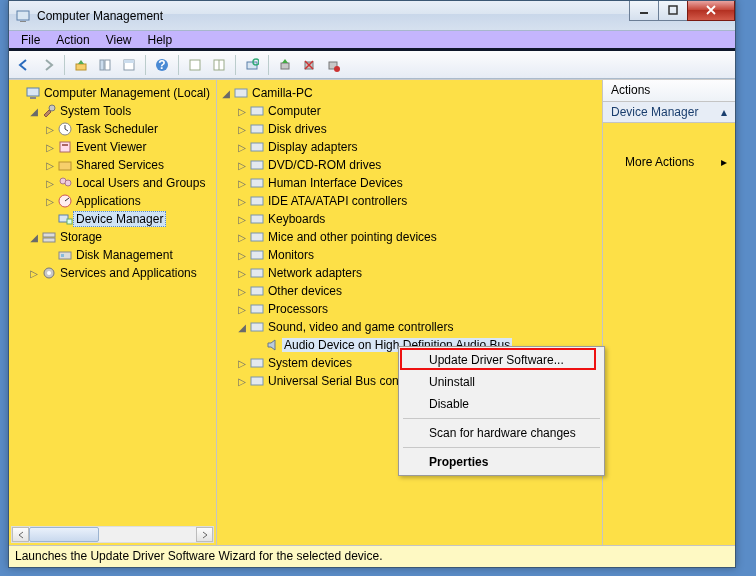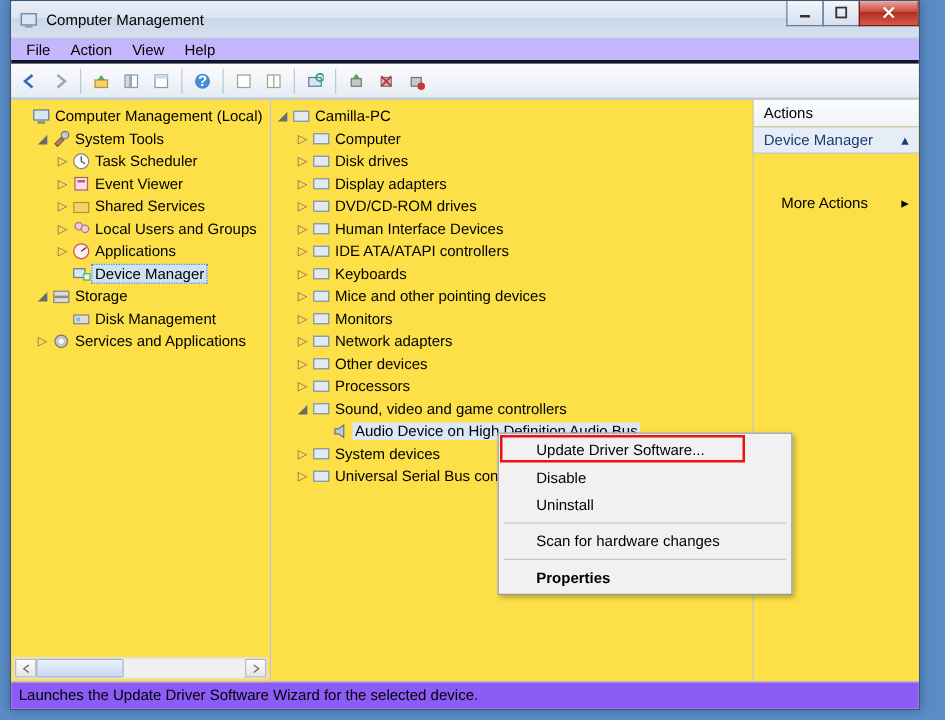--- a/index.html
+++ b/index.html
@@ -32,26 +32,26 @@
 .node .ic { width:16px; height:16px; margin-right:3px; display:flex;align-items:center;justify-content:center;}
 .node .lbl { }
 .node.sel .lbl { background:#cfe3f5; border:1px dotted #5a8cc7; padding:0 2px; margin:-1px -3px;}
 .node.hl .lbl { background:#d9e7f7; padding:0 2px; margin:0 -2px;}
 .ind1{padding-left:16px;} .ind2{padding-left:32px;}
 
 .actions-hdr{height:22px;background:linear-gradient(#fdfdfe,#eef2f7);border-bottom:1px solid #c4c4c4;padding:3px 8px;font-weight:400;}
 .actions-sub{background:#e7edf6;border-bottom:1px solid #c4c4c4;padding:3px 8px;display:flex;justify-content:space-between;align-items:center;color:#1a3e6e;}
 .actions-item{padding:4px 8px 4px 22px;display:flex;justify-content:space-between;align-items:center;margin-top:28px;}
 
-.ctxmenu{position:absolute;left:398px;top:346px;width:236px;background:#f1f1f1;border:1px solid #9a9a9a;box-shadow:2px 2px 4px rgba(0,0,0,0.25);padding:2px;z-index:50;}
+.ctxmenu{position:absolute;left:398px;top:346px;width:207px;background:#f1f1f1;border:1px solid #9a9a9a;box-shadow:2px 2px 4px rgba(0,0,0,0.25);padding:2px;z-index:50;}
 .ctxmenu .mi{padding:4px 20px 4px 28px;cursor:default;}
 .ctxmenu .msep{height:1px;background:#c8c8c8;margin:3px 2px;}
 .ctxmenu .mi.bold{font-weight:bold;}
 .redbox{position:absolute;border:2px solid #e11;z-index:60;pointer-events:none;}
-.statusbar{height:22px;border-top:1px solid #c4c4c4;background:#8b5cf6;padding:3px 6px;}
+.statusbar{height:22px;border-top:1px solid #c4c4c4;background:#fef9c3;padding:3px 6px;}
 .hscroll{position:absolute;left:2px;right:2px;bottom:2px;height:17px;background:#f0f0f0;border:1px solid #dedede;display:flex;align-items:center;}
 .hscroll .btn{width:17px;height:15px;background:linear-gradient(#fdfdfd,#e4e4e4);border:1px solid #bcbcbc;display:flex;align-items:center;justify-content:center;}
 .hscroll .track{flex:1;position:relative;height:15px;}
 .hscroll .thumb{position:absolute;left:0;width:70px;height:15px;background:linear-gradient(#eaf1fb,#c9d9ee);border:1px solid #9cb4d1;border-radius:2px;}
 
 
 .i-folder{fill:#f7cf6b;stroke:#b9922f;}
 .i-comp{fill:#d9e6f2;stroke:#5a7fa8;}
 .i-gear{fill:#c8c8c8;stroke:#777;}
 .i-disk{fill:#dcdcdc;stroke:#888;}
@@ -471,20 +471,20 @@
         <span>▸</span>
       </div>
     </div>
   </div>
 
   <div class="statusbar">Launches the Update Driver Software Wizard for the selected device.</div>
 </div>
 
 <div class="ctxmenu">
   <div class="mi">Update Driver Software...</div>
+  <div class="mi">Uninstall</div>
   <div class="mi">Disable</div>
-  <div class="mi">Uninstall</div>
   <div class="msep"></div>
   <div class="mi">Scan for hardware changes</div>
   <div class="msep"></div>
   <div class="mi bold">Properties</div>
 </div>
 <div class="redbox" style="left:400px;top:348px;width:196px;height:22px;"></div>
 
 </body></html>

